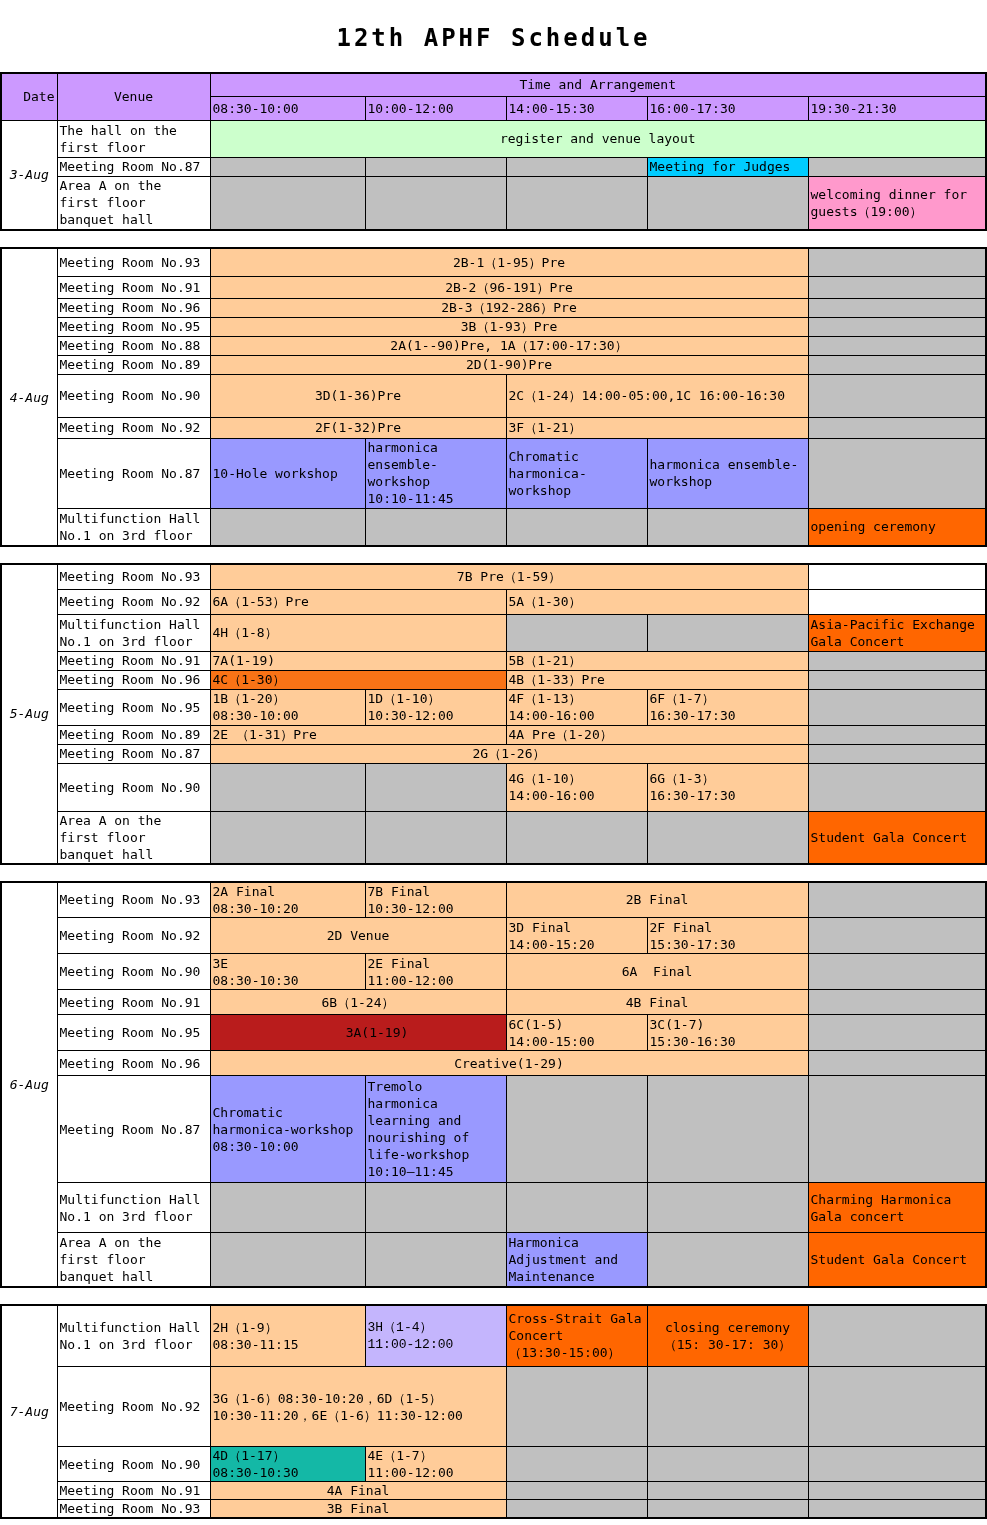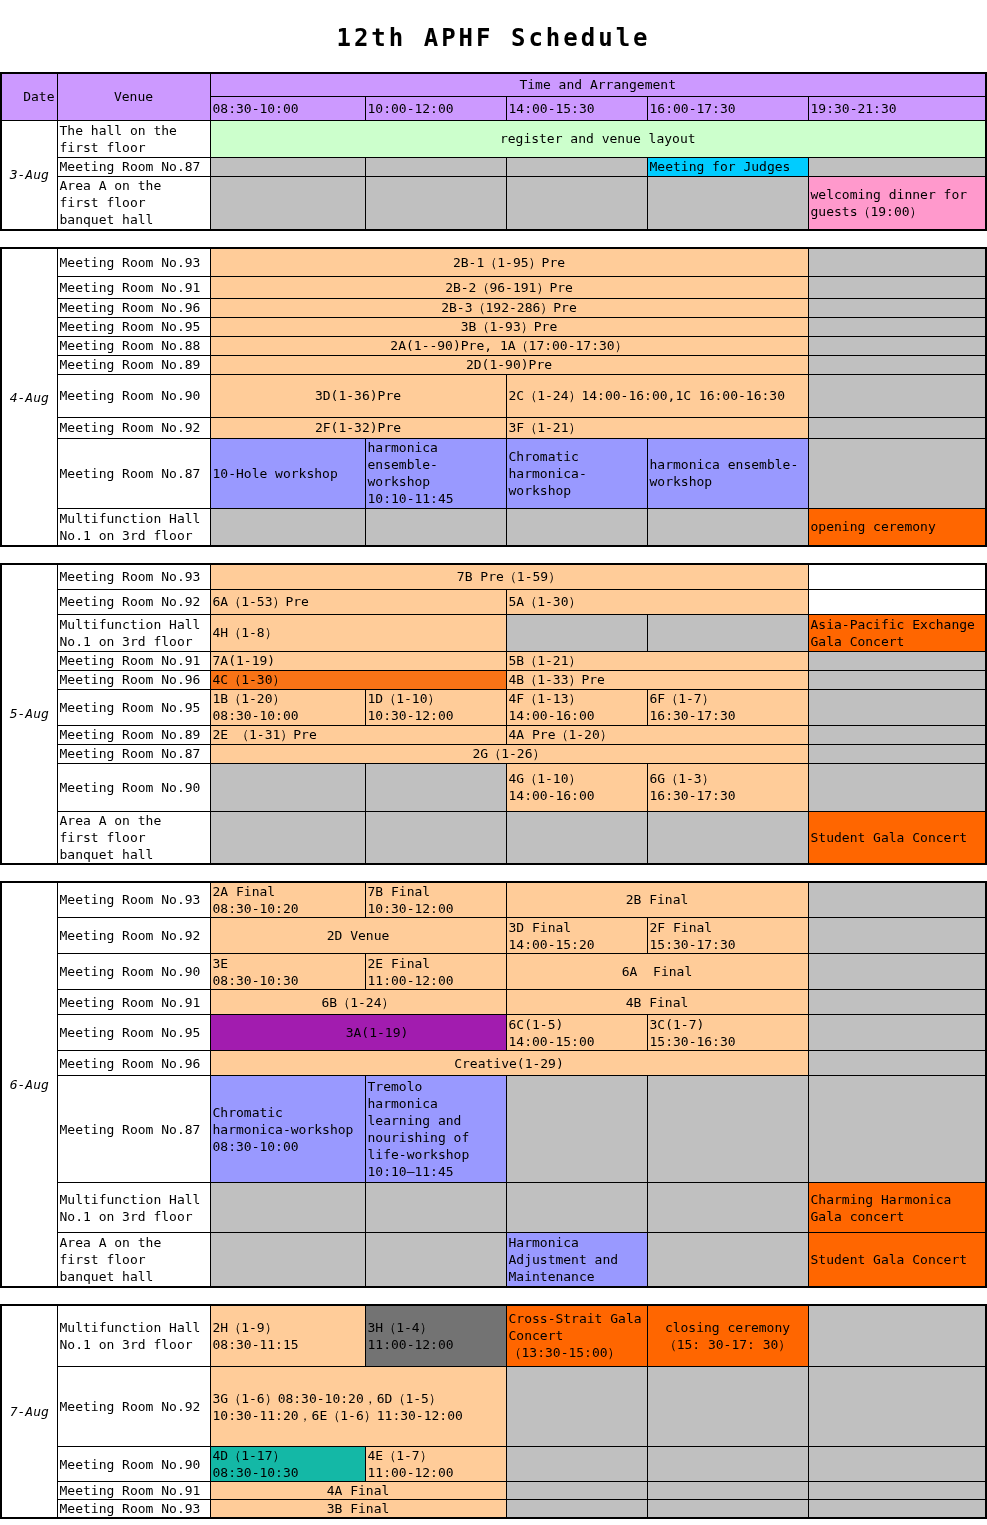--- a/index.html
+++ b/index.html
@@ -134,21 +134,21 @@
           <td class="slot-cell" style="background: rgb(192, 192, 192);"></td>
         </tr>
         <tr style="height: 19px;">
           <td class="venue-cell">Meeting Room No.89</td>
           <td class="slot-cell center" colspan="4" style="background: rgb(255, 204, 153);">2D(1-90)Pre</td>
           <td class="slot-cell" style="background: rgb(192, 192, 192);"></td>
         </tr>
         <tr style="height: 43px;">
           <td class="venue-cell">Meeting Room No.90</td>
           <td class="slot-cell center" colspan="2" style="background: rgb(255, 204, 153);">3D(1-36)Pre</td>
-          <td class="slot-cell" colspan="2" style="background: rgb(255, 204, 153);">2C（1-24）14:00-16:00,1C 16:00-16:30</td>
+          <td class="slot-cell" colspan="2" style="background: rgb(255, 204, 153);">2C（1-24）14:00-05:00,1C 16:00-16:30</td>
           <td class="slot-cell" style="background: rgb(192, 192, 192);"></td>
         </tr>
         <tr style="height: 21px;">
           <td class="venue-cell">Meeting Room No.92</td>
           <td class="slot-cell center" colspan="2" style="background: rgb(255, 204, 153);">2F(1-32)Pre</td>
           <td class="slot-cell" colspan="2" style="background: rgb(255, 204, 153);">3F（1-21）</td>
           <td class="slot-cell" style="background: rgb(192, 192, 192);"></td>
         </tr>
         <tr style="height: 70px;">
           <td class="venue-cell">Meeting Room No.87</td>
@@ -304,21 +304,21 @@
           <td class="slot-cell" style="background: rgb(192, 192, 192);"></td>
         </tr>
         <tr style="height: 25px;">
           <td class="venue-cell">Meeting Room No.91</td>
           <td class="slot-cell center" colspan="2" style="background: rgb(255, 204, 153);">6B（1-24）</td>
           <td class="slot-cell center" colspan="2" style="background: rgb(255, 204, 153);">4B Final</td>
           <td class="slot-cell" style="background: rgb(192, 192, 192);"></td>
         </tr>
         <tr style="height: 36px;">
           <td class="venue-cell">Meeting Room No.95</td>
-          <td class="slot-cell center" colspan="2" style="background: #a21caf; padding-left: 40px;">3A(1-19)</td>
+          <td class="slot-cell center" colspan="2" style="background: #b91c1c; padding-left: 40px;">3A(1-19)</td>
           <td class="slot-cell" style="background: rgb(255, 204, 153);">6C(1-5)
 14:00-15:00</td>
           <td class="slot-cell" style="background: rgb(255, 204, 153);">3C(1-7)
 15:30-16:30</td>
           <td class="slot-cell" style="background: rgb(192, 192, 192);"></td>
         </tr>
         <tr style="height: 25px;">
           <td class="venue-cell">Meeting Room No.96</td>
           <td class="slot-cell center" colspan="4" style="background: rgb(255, 204, 153);">Creative(1-29)</td>
           <td class="slot-cell" style="background: rgb(192, 192, 192);"></td>
@@ -372,21 +372,21 @@
         <col style="width: 161px;">
         <col style="width: 178px;">
       </colgroup>
       <tbody>
         <tr style="height: 62px;">
           <td class="date-cell" rowspan="5">7-Aug</td>
           <td class="venue-cell">Multifunction Hall
 No.1 on 3rd floor</td>
           <td class="slot-cell" style="background: rgb(255, 204, 153);">2H（1-9）
 08:30-11:15</td>
-          <td class="slot-cell" style="background: #737373;">3H（1-4）
+          <td class="slot-cell" style="background: #c4b5fd; font-family: Liberation Mono, monospace;">3H（1-4）
 11:00-12:00</td>
           <td class="slot-cell" style="background: rgb(255, 102, 0);">Cross-Strait Gala
 Concert
 （13:30-15:00）</td>
           <td class="slot-cell center" style="background: rgb(255, 102, 0);">closing ceremony
 （15: 30-17: 30）</td>
           <td class="slot-cell" style="background: rgb(192, 192, 192);"></td>
         </tr>
         <tr style="height: 80px;">
           <td class="venue-cell">Meeting Room No.92</td>

